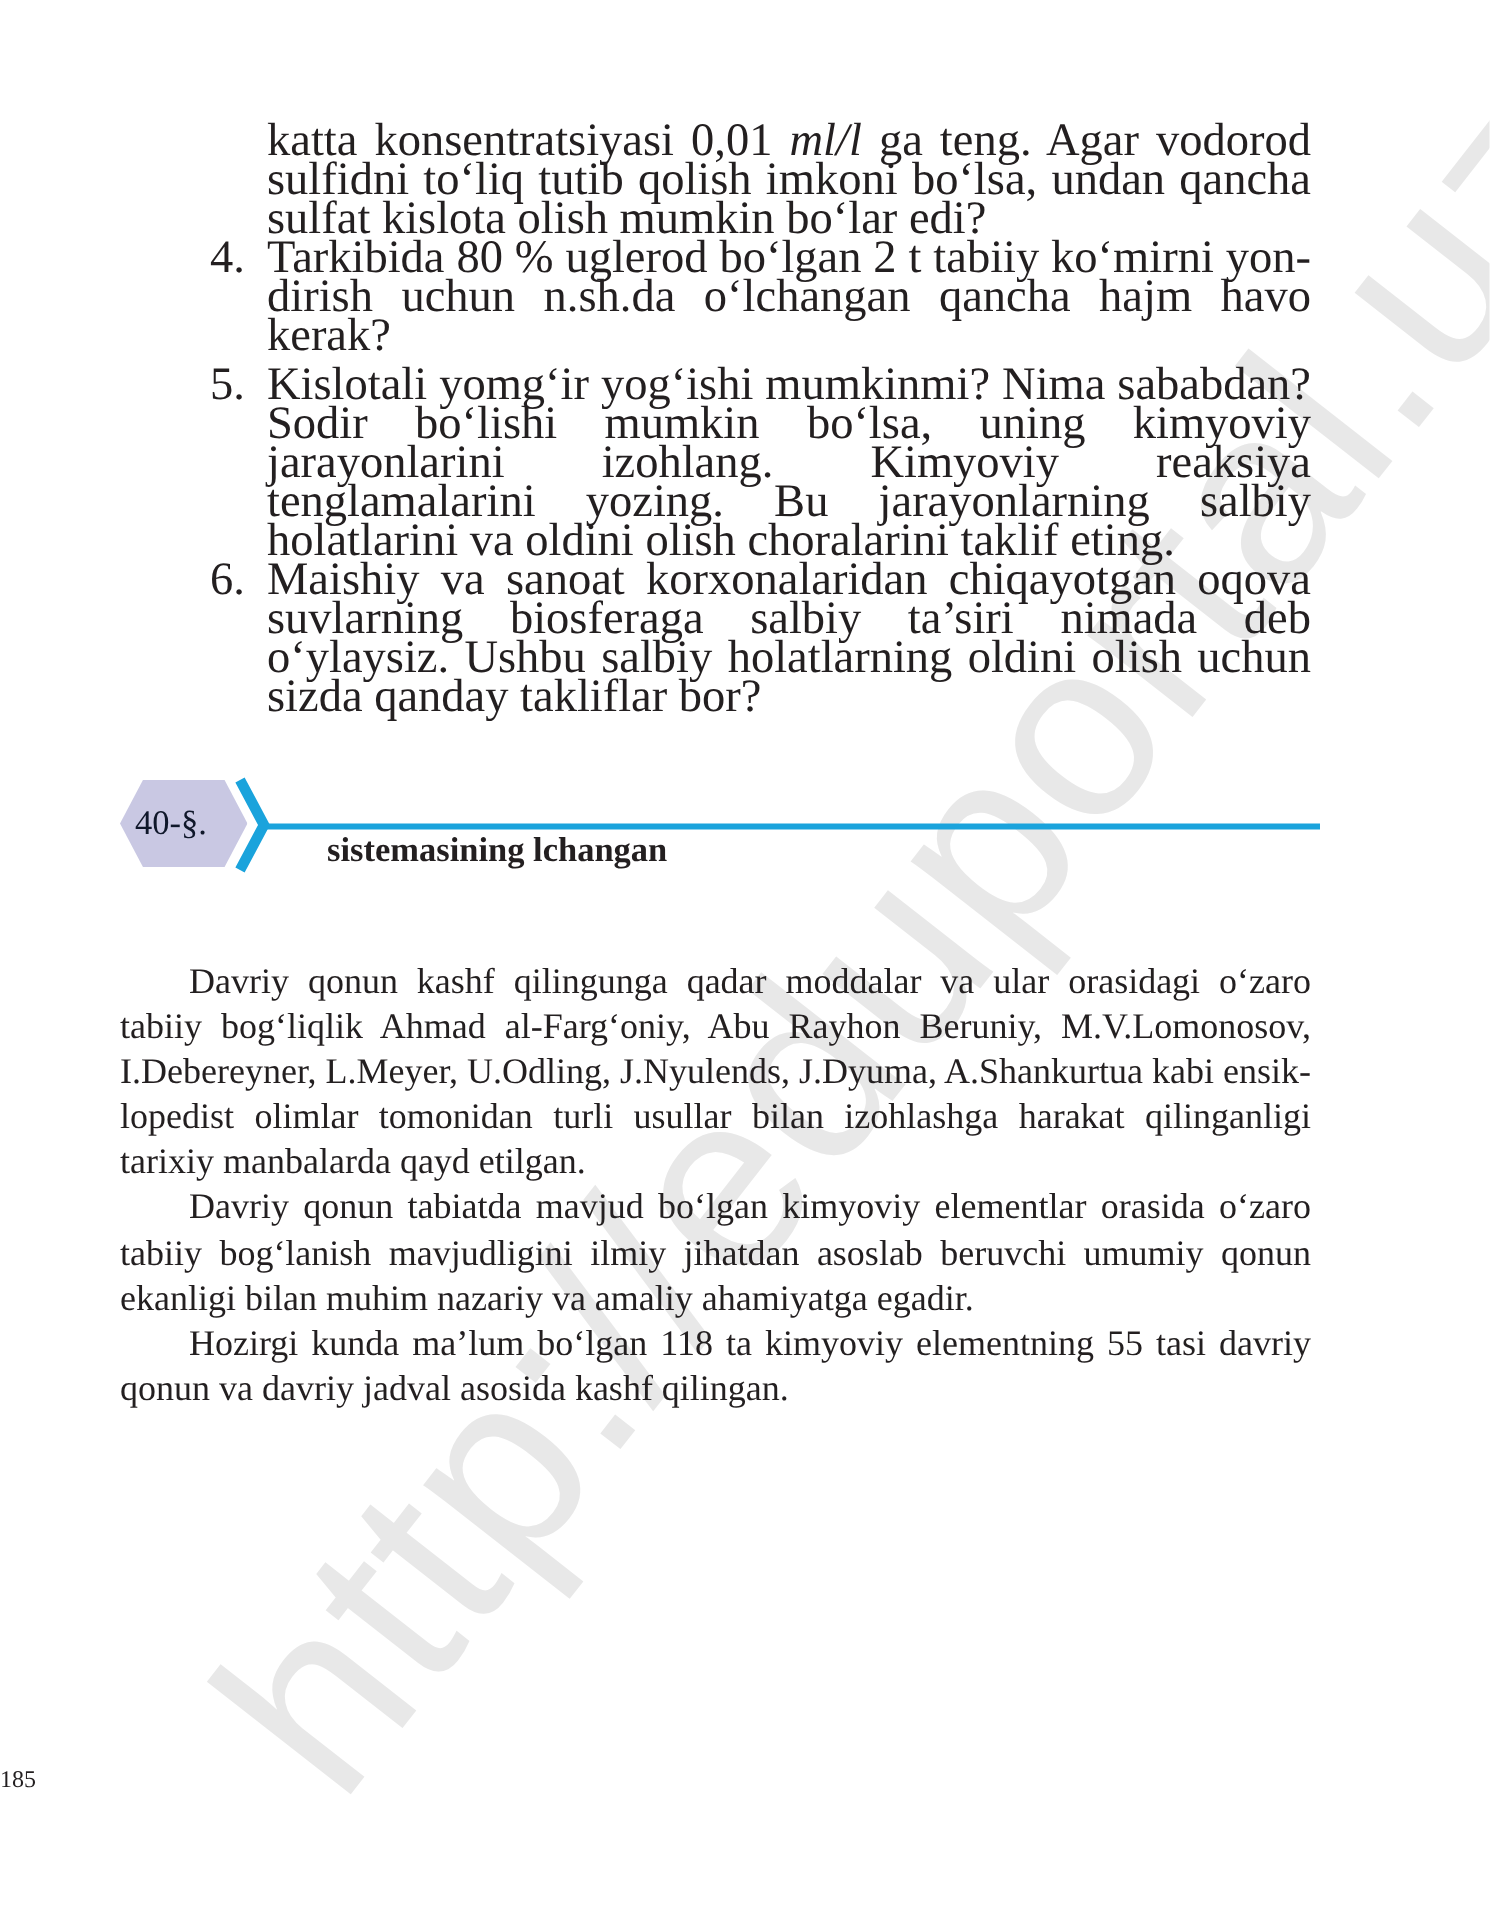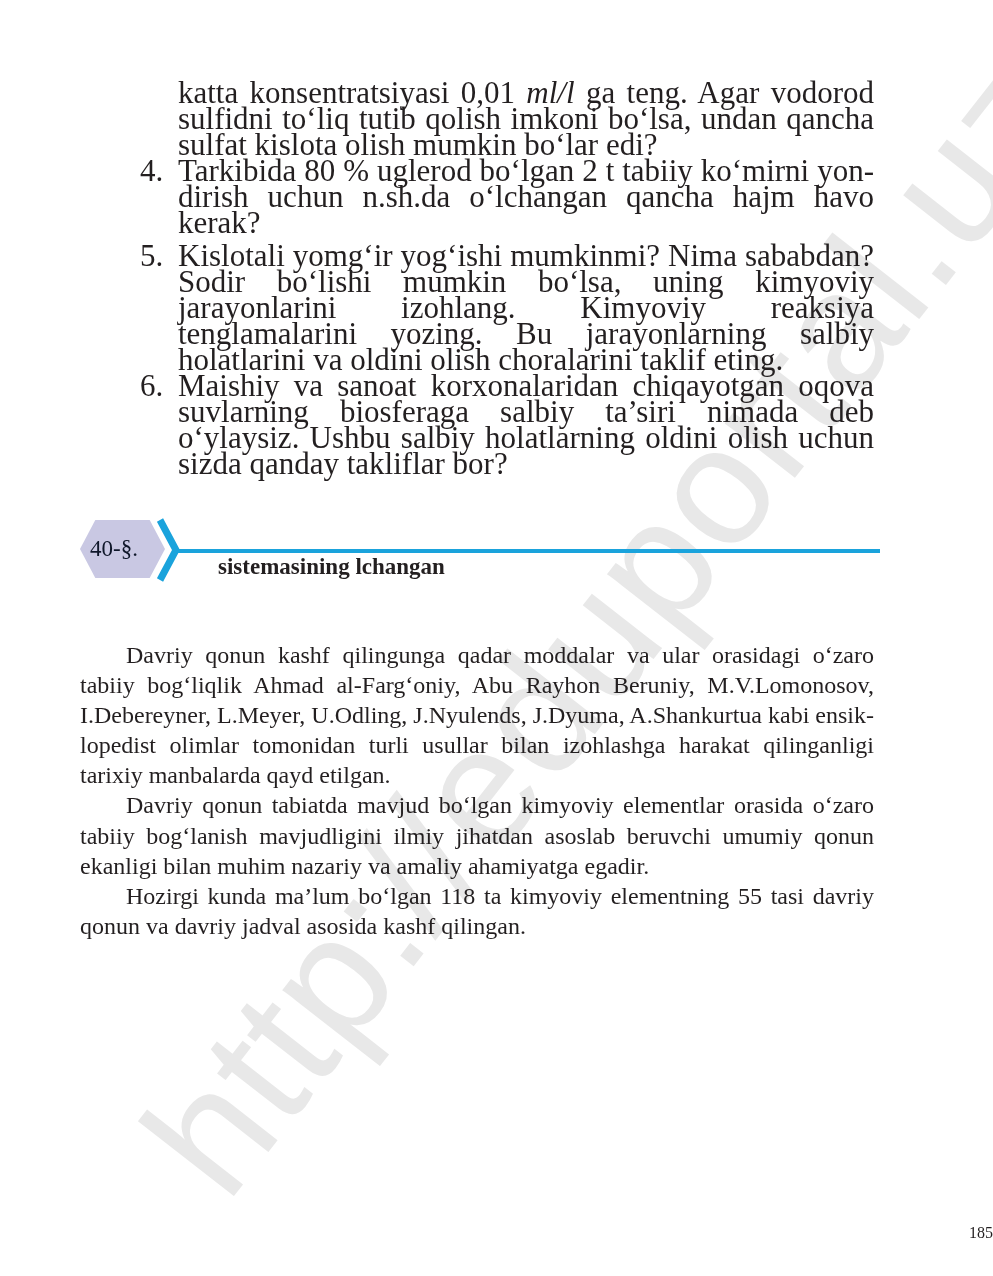--- a/index.html
+++ b/index.html
@@ -20,21 +20,21 @@
     .hex { position: absolute; left: 0; top: 4px; width: 85px; height: 58px;
            clip-path: polygon(18% 0, 82% 0, 100% 50%, 82% 100%, 18% 100%, 0 50%); background: #c9c8e3; }
     .hex span { position: absolute; left: 10px; top: 16px; font-weight: normal; font-size: 23px; color: #0f172a; text-align: center; }
     .chev { position: absolute; left: 76px; top: 2px; width: 28px; height: 64px; }
     .hline { position: absolute; left: 96px; top: 33px; width: 704px; height: 4px; background: #1aa3dc; }
     .htitle { position: absolute; left: 134px; font-weight: bold; font-size: 23px; }
     .ht1 { top: 2px; }
     .ht2 { top: 38px; left: 138px; }
     .body-text { position: absolute; left: 80px; top: 640px; width: 794px; font-size: 24px; line-height: 30.1px; }
     .para { margin: 0; text-indent: 46px; text-align: justify; text-align-last: left; }
-    .page-num { position: absolute; left: 0; width: 993px; top: 1224px; text-align: right; font-size: 16px; }
+    .page-num { position: absolute; left: 0; width: 993px; top: 1178px; text-align: left; font-size: 16px; }
     .ital { font-style: italic; }
   </style>
 </head>
 <body>
 
 <div class="watermark">http://eduportal.uz</div>
 
 <div class="content">
 
   <div class="qlist">

